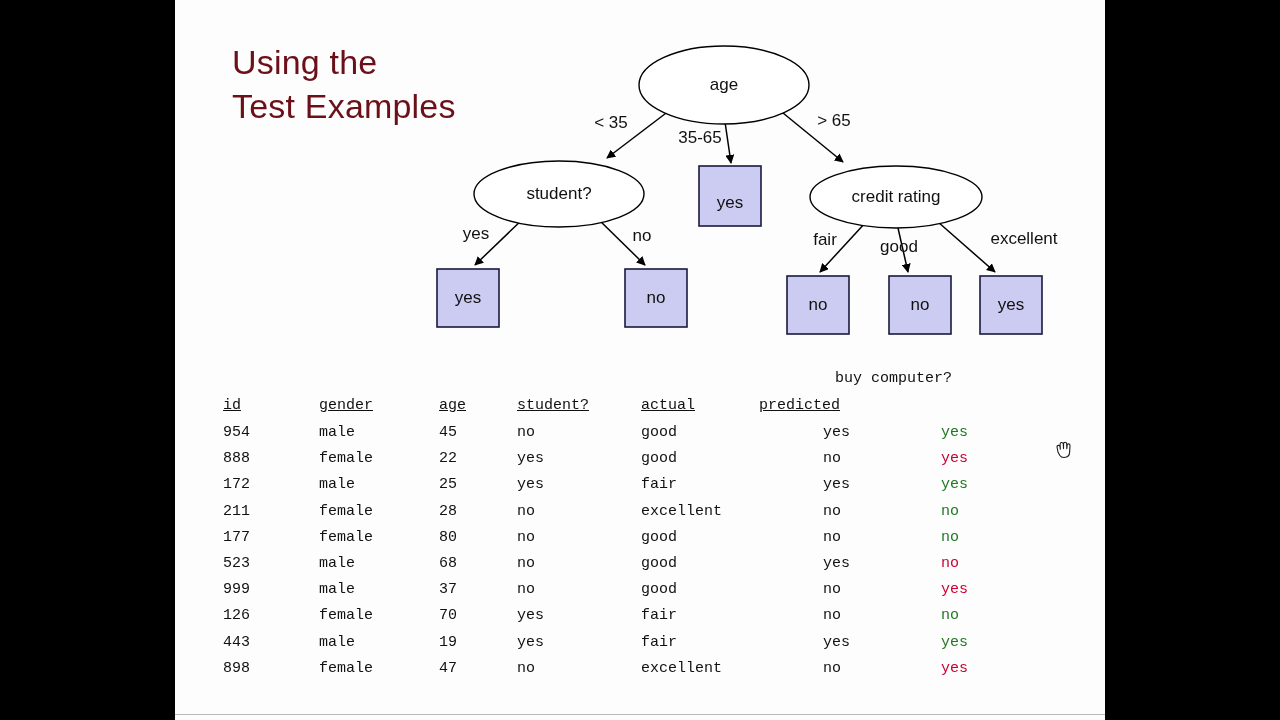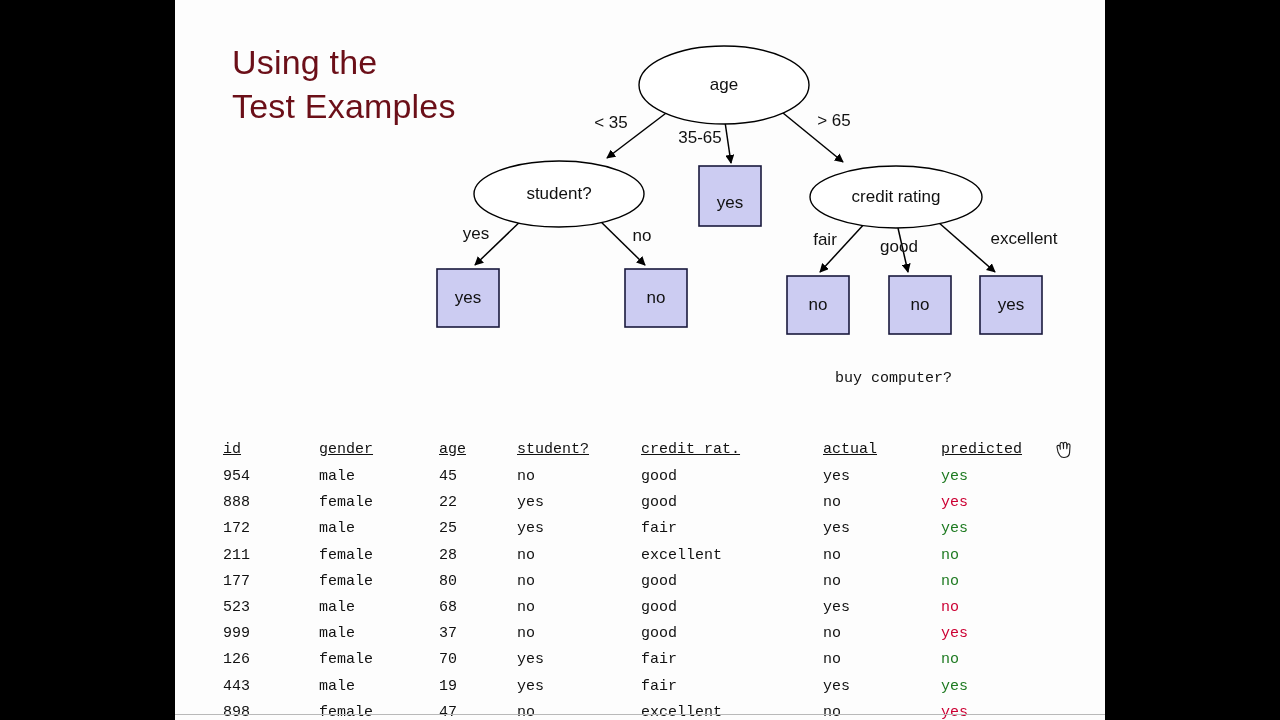--- a/index.html
+++ b/index.html
@@ -89,21 +89,21 @@
   }
   .grouphead-row, .head-row, .data-row {
     display: flex;
     align-items: baseline;
     height: 26.2px;
   }
   .grouphead-row { height: 27px; }
   .head-row { height: 27px; }
 
   .c-id      { width: 96px; }
-  .c-gender  { width: 120px; margin-top: 44px; }
+  .c-gender  { width: 120px; }
   .c-age     { width: 78px; }
   .c-student { width: 124px; }
   .c-credit  { width: 182px; }
   .c-actual  { width: 118px; }
   .c-pred    { width: 140px; }
 
   .head-row span { text-decoration: underline; }
   .grouphead {
     margin-left: 612px;
     white-space: pre;
@@ -188,21 +188,20 @@
 
       <div class="grouphead-row">
         <span class="grouphead">buy computer?</span>
       </div>
 
       <div class="head-row">
         <div class="c-id"><span>id</span></div>
         <div class="c-gender"><span>gender</span></div>
         <div class="c-age"><span>age</span></div>
         <div class="c-student"><span>student?</span></div>
-        <div class="c-credit"><span>credit rat.</span></div>
         <div class="c-actual"><span>actual</span></div>
         <div class="c-pred"><span>predicted</span></div>
       </div>
 
       <div id="rows">
           <div class="data-row">
             <div class="c-id">954</div>
             <div class="c-gender">male</div>
             <div class="c-age">45</div>
             <div class="c-student">no</div>

